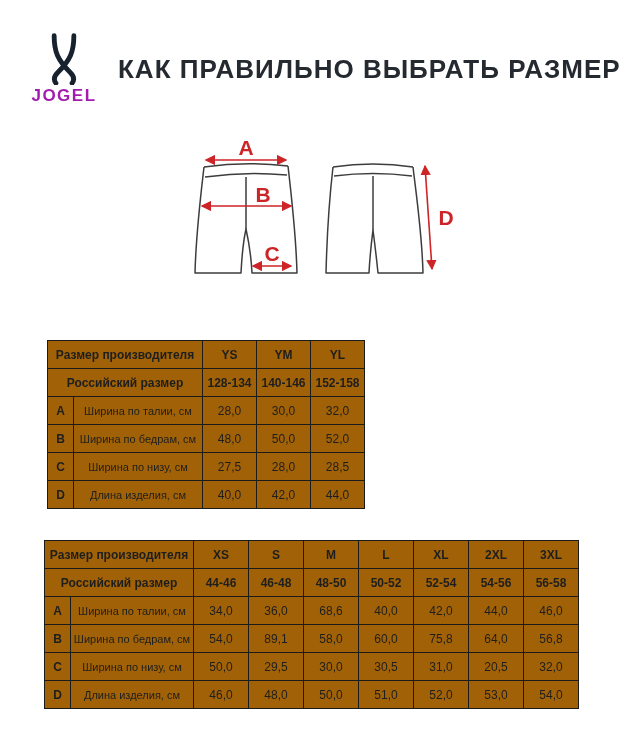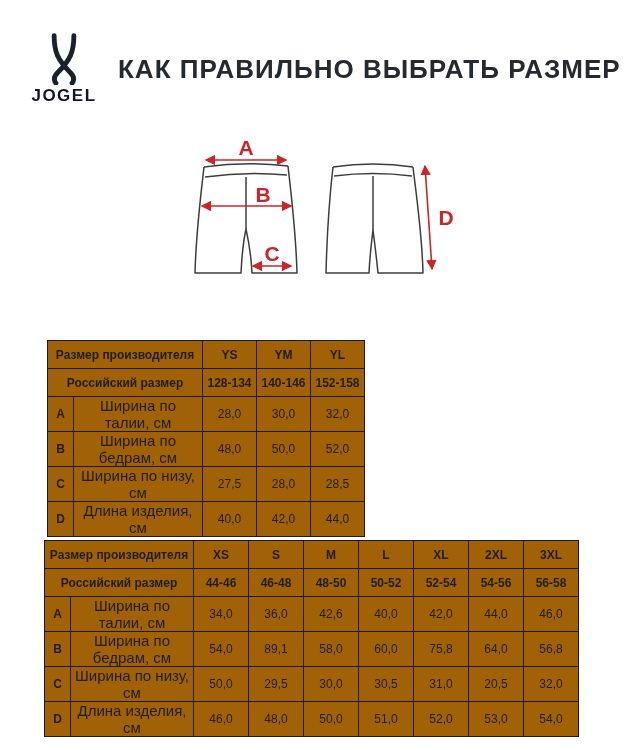--- a/index.html
+++ b/index.html
@@ -5,21 +5,21 @@
   html,body{margin:0;padding:0;}
   body{
     width:624px;height:750px;position:relative;background:#ffffff;
     font-family:"Liberation Sans",sans-serif;color:#1e1e1e;overflow:hidden;
   }
   
   .header{position:absolute;left:22px;top:33px;display:flex;align-items:center;}
   .logo{width:84px;display:flex;flex-direction:column;align-items:center;}
   .logo svg{display:block;}
   .logo-word{
-    font-weight:bold;font-size:17px;letter-spacing:1.5px;color:#0f172a;margin-top:1px;
+    font-weight:bold;font-size:17px;letter-spacing:1.5px;color:#a21caf;margin-top:1px;
   }
   .page-title{
     margin-left:12px;font-size:26px;font-weight:bold;letter-spacing:1px;
     color:#252a31;white-space:nowrap;
   }
   
   .diagram{position:absolute;left:160px;top:138px;}
   .diagram text{
     font-family:"Liberation Sans",sans-serif;font-size:21px;font-weight:bold;
     fill:#cc2427;text-anchor:middle;
@@ -28,21 +28,21 @@
   table.size-table{
     border-collapse:collapse;table-layout:fixed;position:absolute;
     background:#a16207;
   }
   table.size-table td{
     border:1.6px solid #1b1b1b;text-align:center;vertical-align:middle;
     height:27px;padding:0 2px;font-size:12px;color:#1e1e1e;overflow:hidden;
   }
   table.size-table tr.hrow td{font-weight:bold;}
   table.size-table td.letter{font-weight:bold;}
-  table.size-table td.desc{font-size:15px;}
+  table.size-table td.desc{font-size:11px;}
   #table-youth{left:47px;top:340px;width:317px;}
   #table-adult{left:44px;top:540px;width:534px;}
   #table-youth col.c-letter{width:26px;} #table-youth col.c-desc{width:129px;}
   #table-youth col.c-val{width:54px;}
   #table-adult col.c-letter{width:26px;} #table-adult col.c-desc{width:123px;}
   #table-adult col.c-val{width:55px;}
 </style>
 </head>
 <body>
 
@@ -178,21 +178,21 @@
     <td>50-52</td>
     <td>52-54</td>
     <td>54-56</td>
     <td>56-58</td>
   </tr>
   <tr>
     <td class="letter">A</td>
     <td class="desc">Ширина по талии, см</td>
     <td>34,0</td>
     <td>36,0</td>
-    <td>42,6</td>
+    <td>68,6</td>
     <td>40,0</td>
     <td>42,0</td>
     <td>44,0</td>
     <td>46,0</td>
   </tr>
   <tr>
     <td class="letter">B</td>
     <td class="desc">Ширина по бедрам, см</td>
     <td>54,0</td>
     <td>89,1</td>

